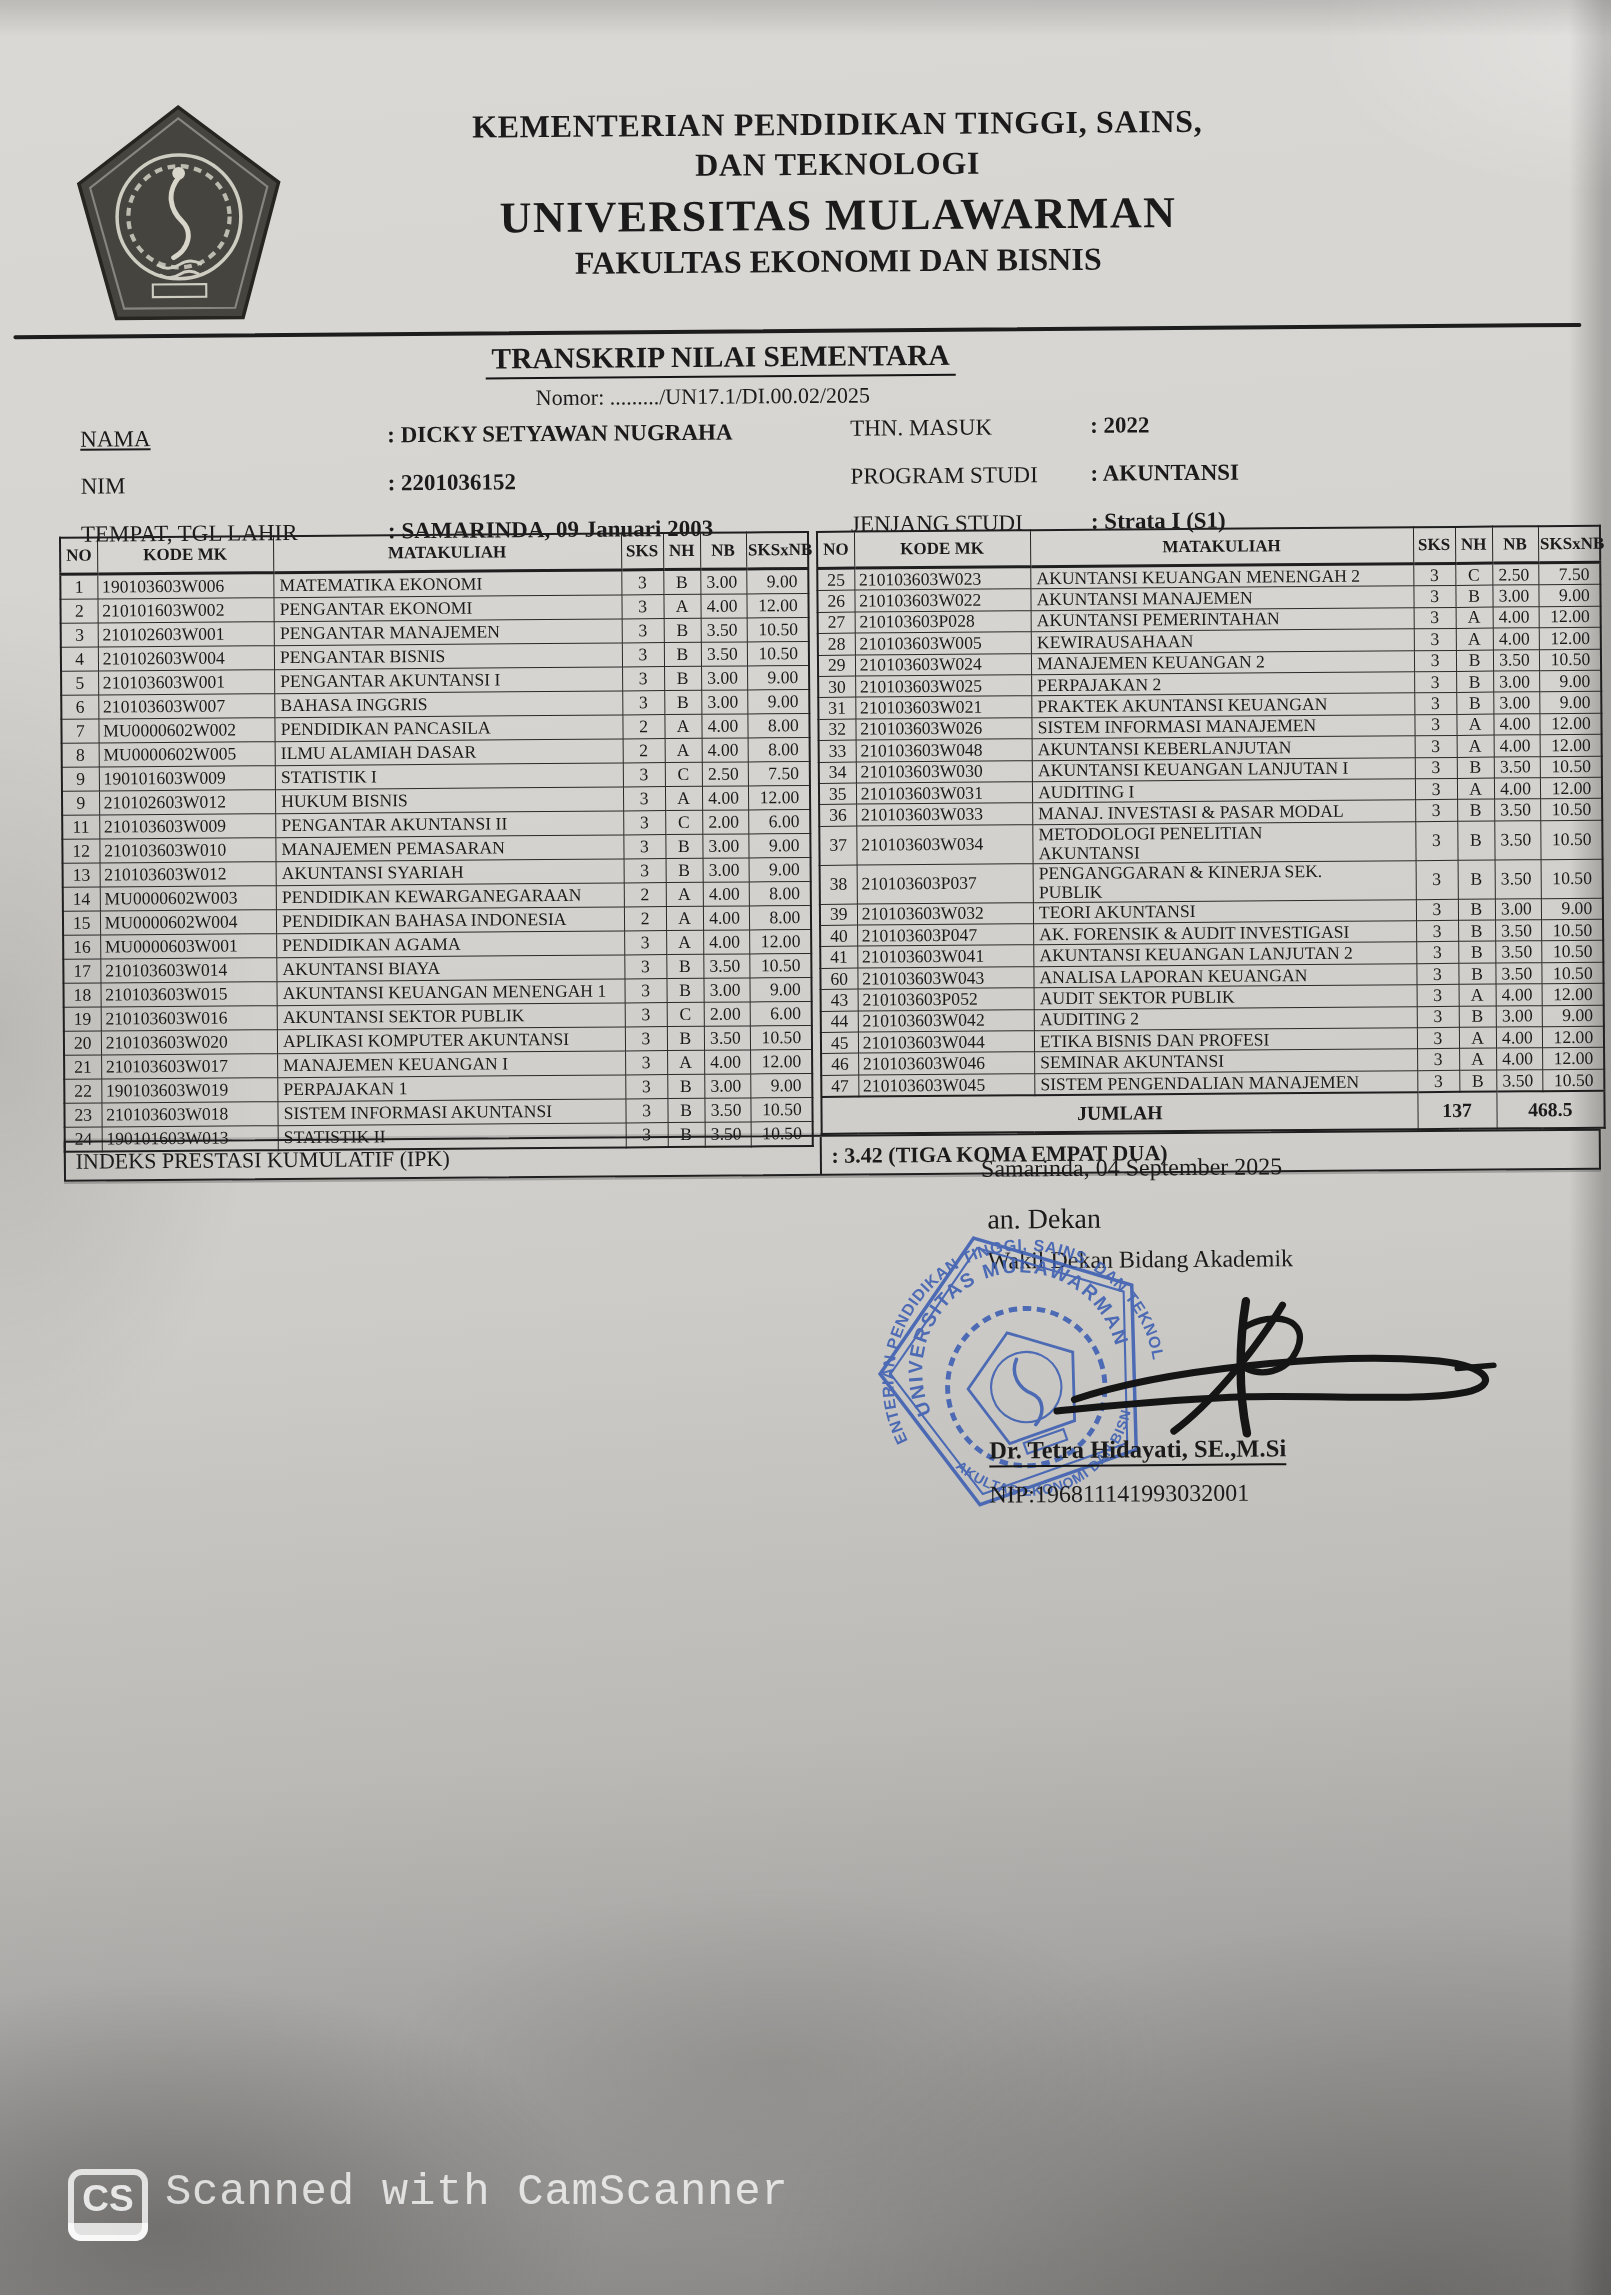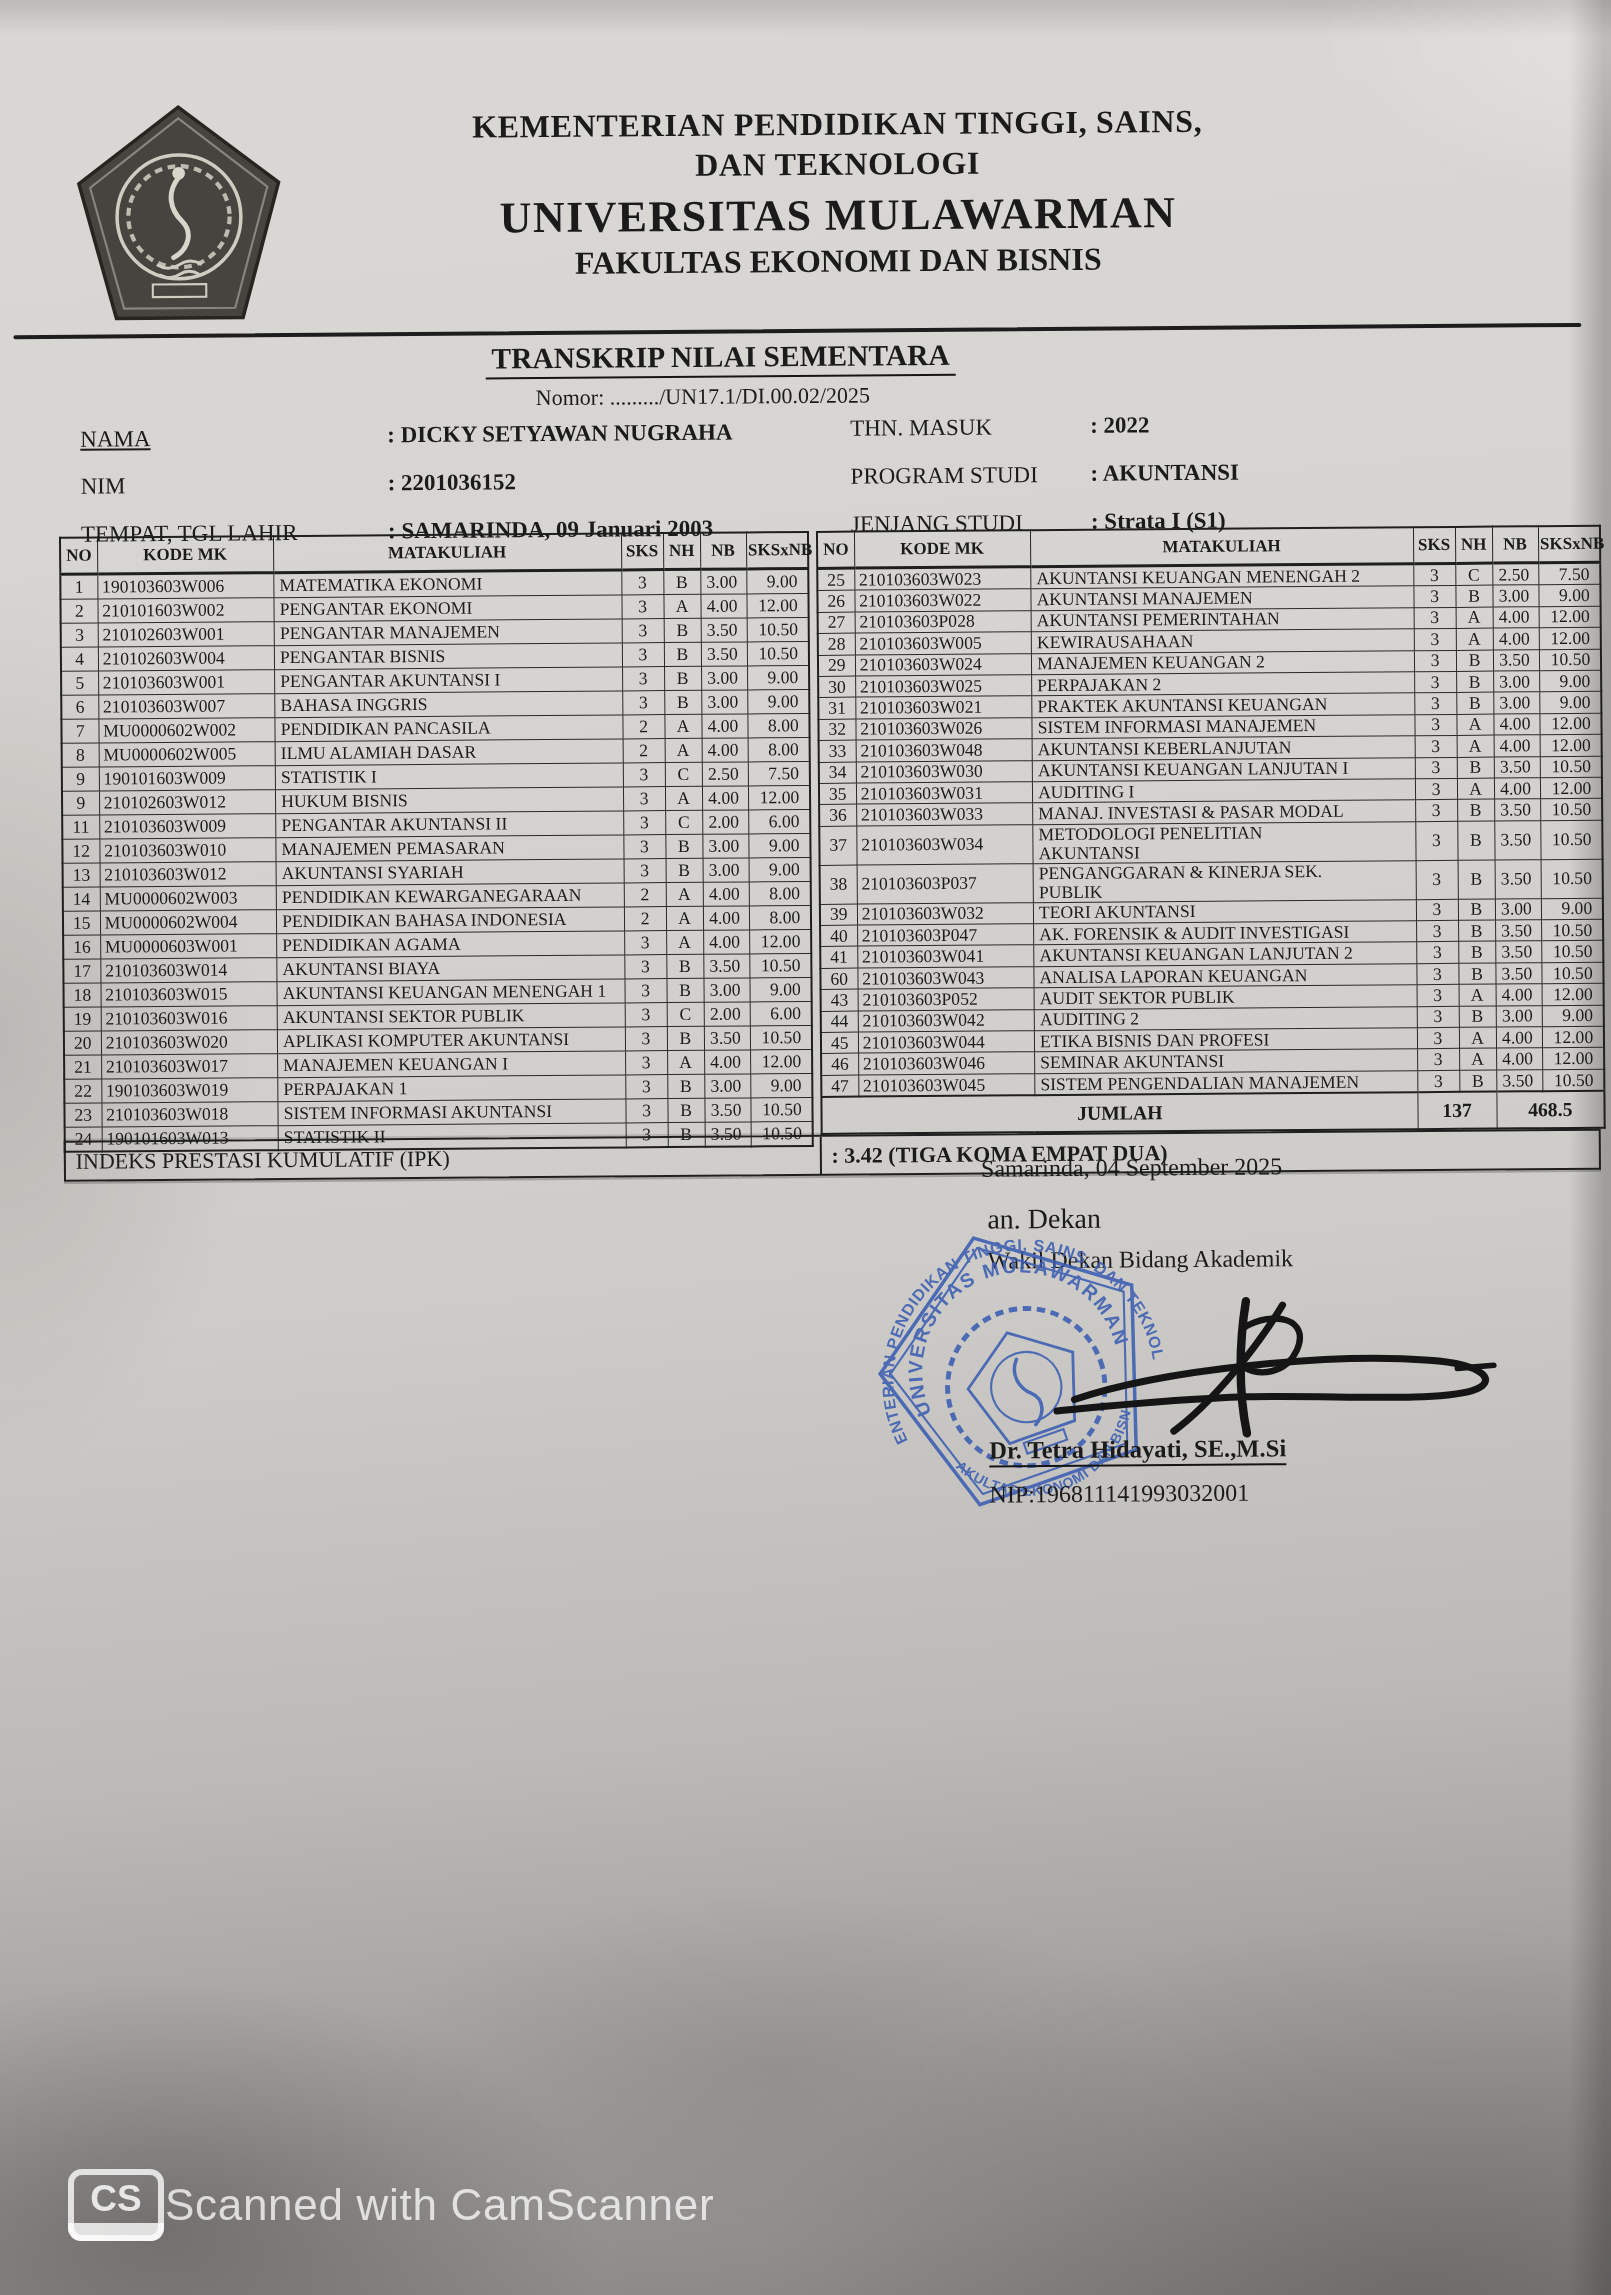--- a/index.html
+++ b/index.html
@@ -63,24 +63,24 @@
   .sig-nip{position:absolute;left:985px;top:1483px;font-size:24px;z-index:4;}
   .stamp{position:absolute;left:821px;top:1214px;z-index:2;opacity:0.88;}
   .stamp text{fill:#3c5eb2;font-family:"Liberation Sans",sans-serif;}
   .stamp .t1{font-size:23px;letter-spacing:1px;font-weight:bold;}
   .stamp .t2{font-size:28px;letter-spacing:3px;font-weight:bold;}
   .stamp .t3{font-size:20px;letter-spacing:1px;font-weight:bold;}
   .ink{position:absolute;left:1032px;top:1289px;z-index:3;}
 
   
   .footer{position:absolute;left:0;top:2159px;width:1612px;height:136px;z-index:6;}
-  .cs-icon{position:absolute;left:68px;top:9.8px;width:68px;height:60px;border:6.3px solid rgba(255,255,255,0.78);border-radius:14px;padding-left:16px;}
+  .cs-icon{position:absolute;left:68px;top:9.8px;width:68px;height:60px;border:6.3px solid rgba(255,255,255,0.78);border-radius:14px;}
   .cs-icon .cs-txt{position:absolute;left:0;right:0;top:2.8px;text-align:center;font-family:"Liberation Sans",sans-serif;font-weight:bold;font-size:37px;color:rgba(255,255,255,0.82);}
   .cs-icon .cs-band{position:absolute;left:-6.3px;right:-6.3px;bottom:-6.3px;height:18.3px;background:rgba(255,255,255,0.78);border-radius:0 0 12.7px 12.7px;}
-  .scan-text{position:absolute;left:165px;top:8.4px;font-family:Liberation Sans, sans-serif;font-size:44px;color:rgba(255,255,255,0.75);letter-spacing:0.7px;margin-top:13px;}
+  .scan-text{position:absolute;left:165px;top:8.4px;font-family:Liberation Mono, monospace;font-size:44px;color:rgba(255,255,255,0.75);letter-spacing:0.7px;}
 </style>
 </head>
 <body>
 
 <div class="paper-content">
 
   <div class="logo-wrap">
     <svg width="211" height="225" viewBox="0 0 300 320">
       <polygon points="150,6 292,114 240,306 60,306 8,114" fill="#45443f" stroke="#26251f" stroke-width="5"></polygon>
       <polygon points="150,22 276,120 229,292 71,292 24,120" fill="none" stroke="rgba(216,214,204,0.45)" stroke-width="3"></polygon>

